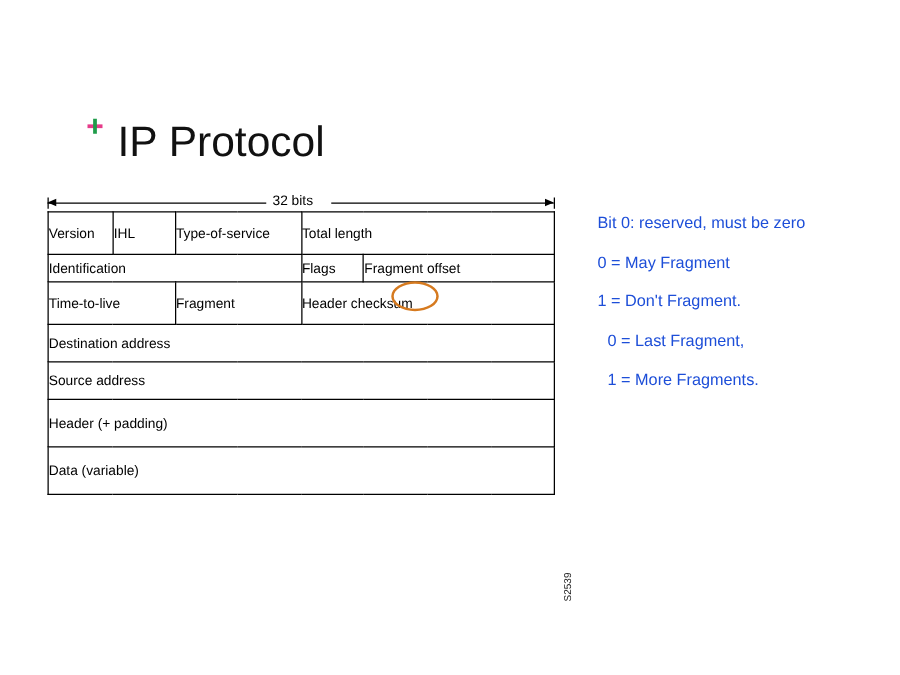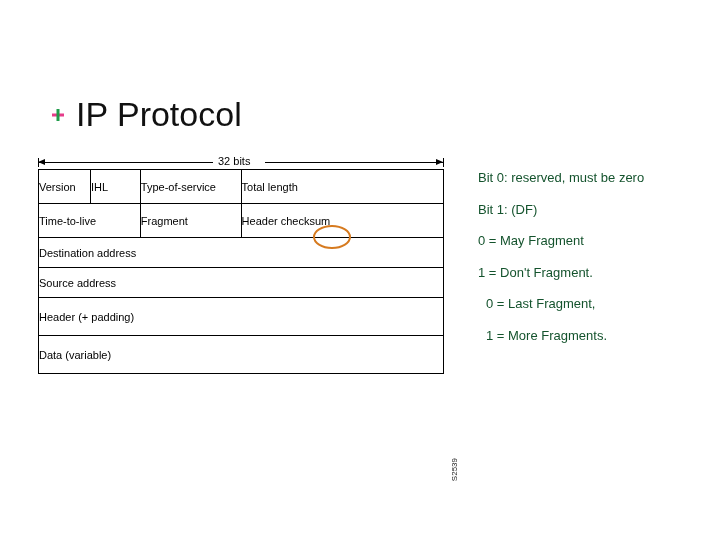--- a/index.html
+++ b/index.html
@@ -7,23 +7,23 @@
     margin: 0;
     width: 720px;
     height: 540px;
     background: #fff;
     font-family: "Times New Roman", Times, serif;
     position: relative;
   }
   .title-wrap {
     position: absolute;
     top: 95px;
-    left: 52px;
+    left: 70px;
     display: flex;
-    align-items: center;
+    align-items: flex-start;
     gap: 12px;
   }
   .title-bullet {
     width: 12px;
     height: 12px;
     display: inline-block;
     position: relative;
   }
   .title-bullet::before {
     content: "";
@@ -116,21 +116,21 @@
     color: #222;
   }
 
   .notes {
     position: absolute;
     top: 170px;
     left: 478px;
     width: 228px;
     font-family: Verdana, Tahoma, sans-serif;
     font-size: 13px;
-    color: #14532d;
+    color: #1d4ed8;
   }
   .notes > div { margin-bottom: 16px; line-height: 1.2; }
   .notes .indent { padding-left: 8px; }
 </style>
 </head>
 <body>
 
 <div class="title-wrap">
   <span class="title-bullet"></span>
   <span class="title">IP Protocol</span>
@@ -155,20 +155,25 @@
     <col style="width:51px">
       <col style="width:51px">
   </colgroup>
   <tbody>
       <tr class="r-h34">
     <td>Version</td>
     <td>IHL</td>
     <td colspan="2">Type-of-service</td>
     <td colspan="4">Total length</td>
   </tr>
+  <tr class="r-h22">
+    <td colspan="4">Identification</td>
+    <td>Flags</td>
+    <td colspan="3">Fragment offset</td>
+  </tr>
   <tr class="r-h34">
     <td colspan="2">Time-to-live</td>
     <td colspan="2">Fragment</td>
     <td colspan="4">Header checksum</td>
   </tr>
   <tr class="r-h30">
     <td colspan="8">Destination address</td>
   </tr>
   <tr class="r-h30">
     <td colspan="8">Source address</td>
@@ -181,18 +186,17 @@
   </tr>
 </tbody>
   </table>
 
 <div class="circle"></div>
 
 <div class="side-id">S2539</div>
 
 <div class="notes">
   <div>Bit 0: reserved, must be zero</div>
-  <div>Bit 1: (DF)</div>
   <div>0 = May Fragment</div>
   <div>1 = Don't Fragment.</div>
   <div class="indent">0 = Last Fragment,</div>
   <div class="indent">1 = More Fragments.</div>
 </div>
 
 </body></html>

